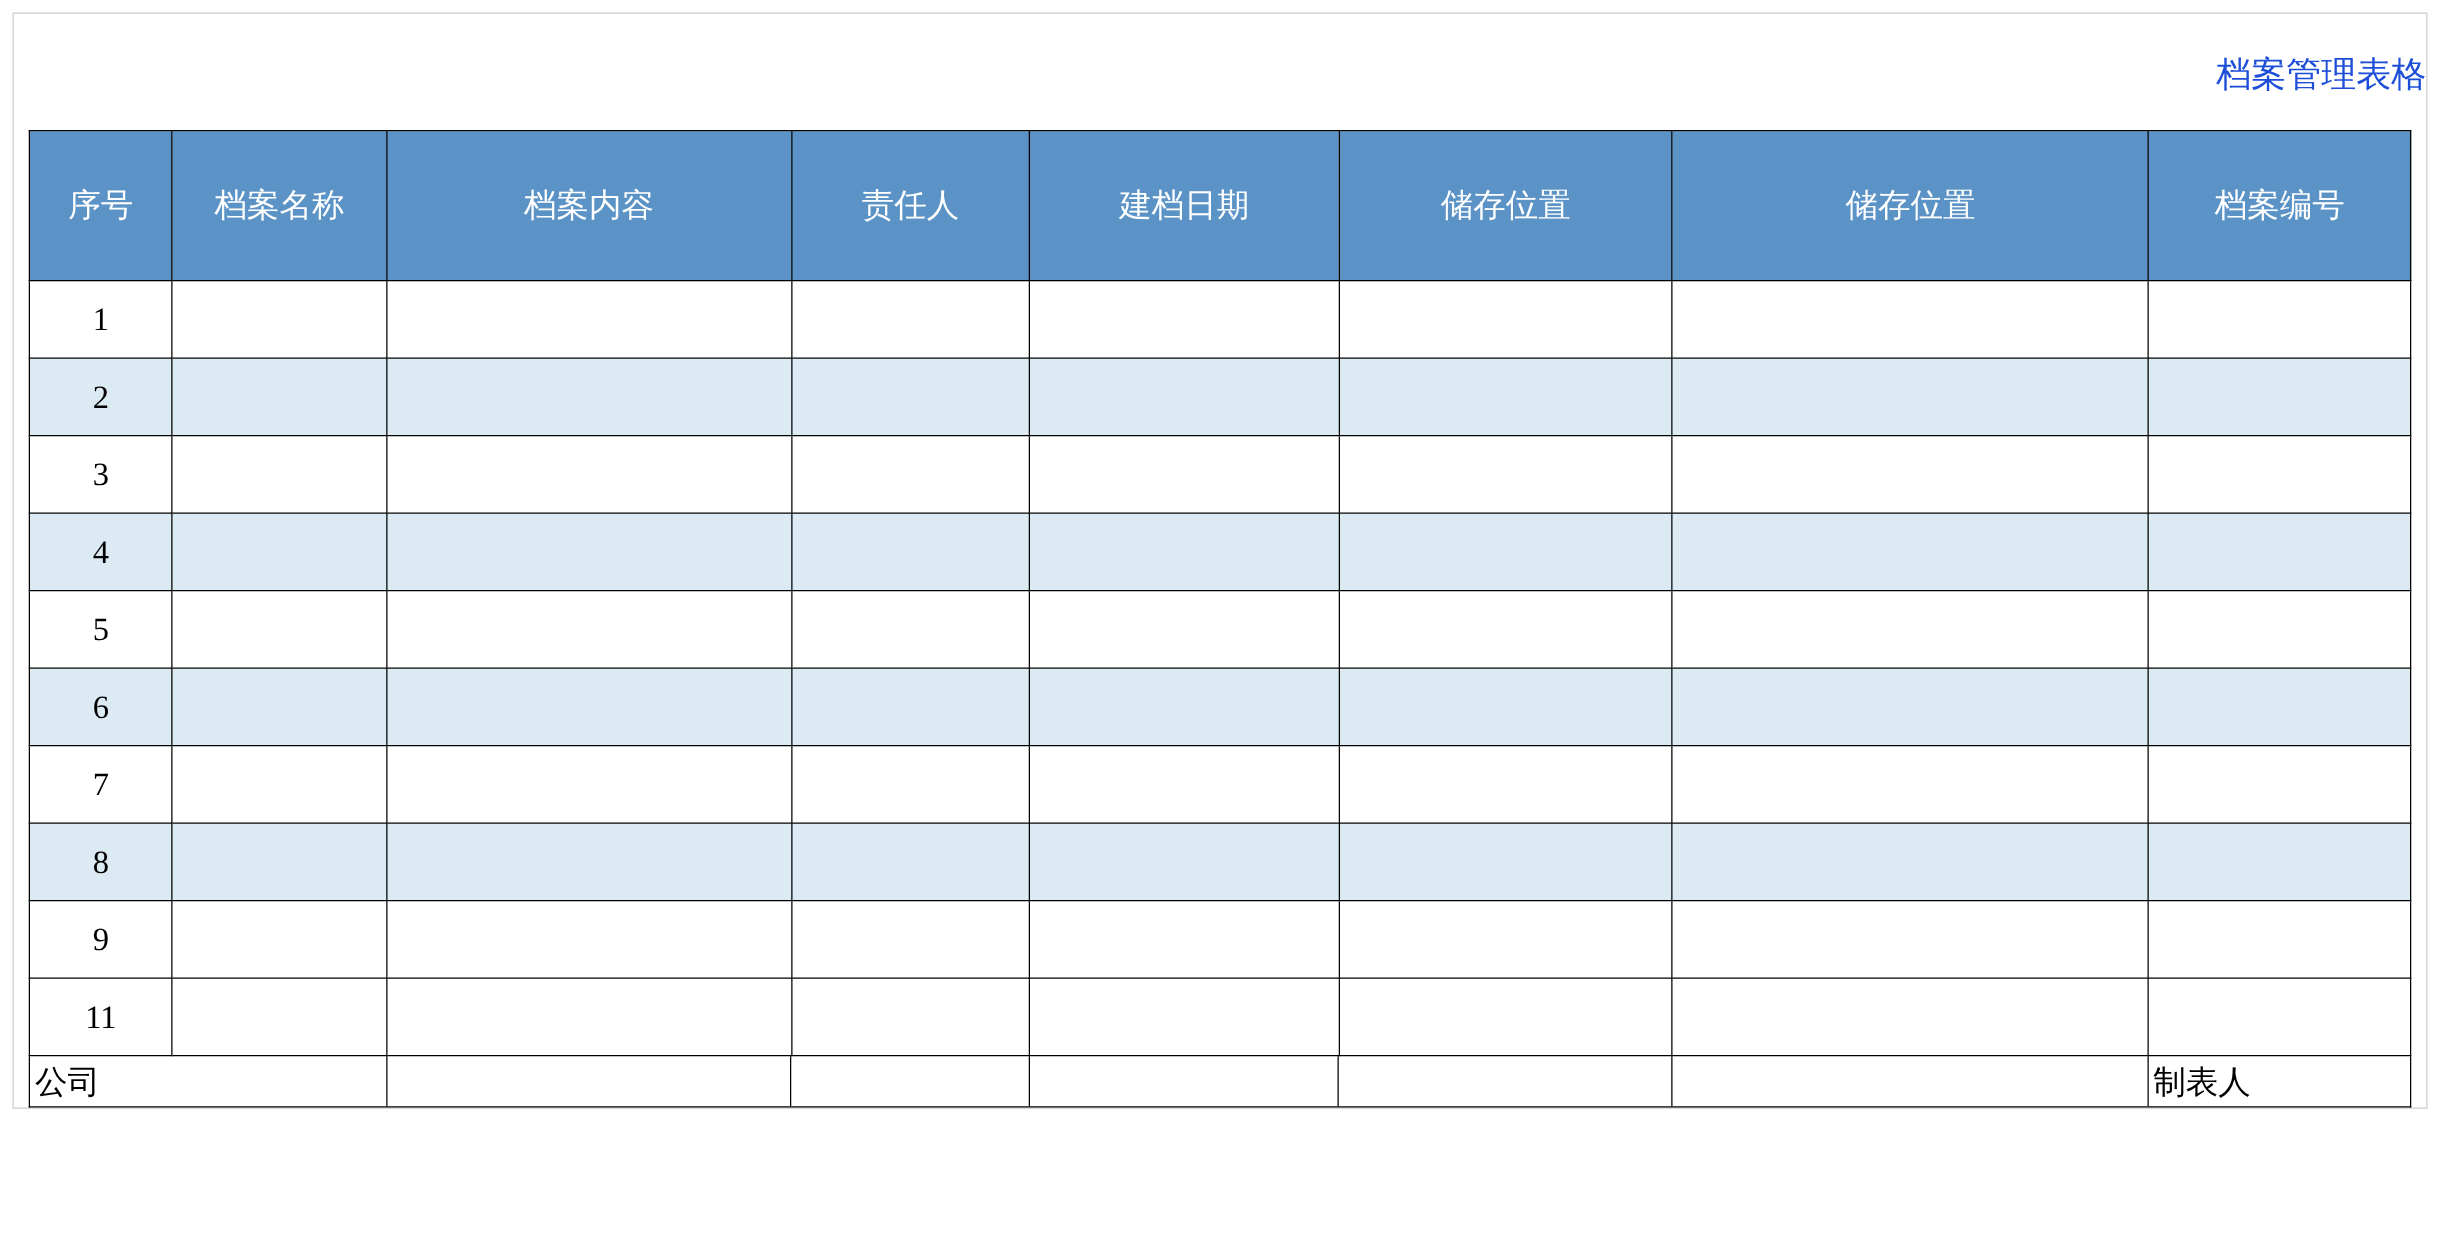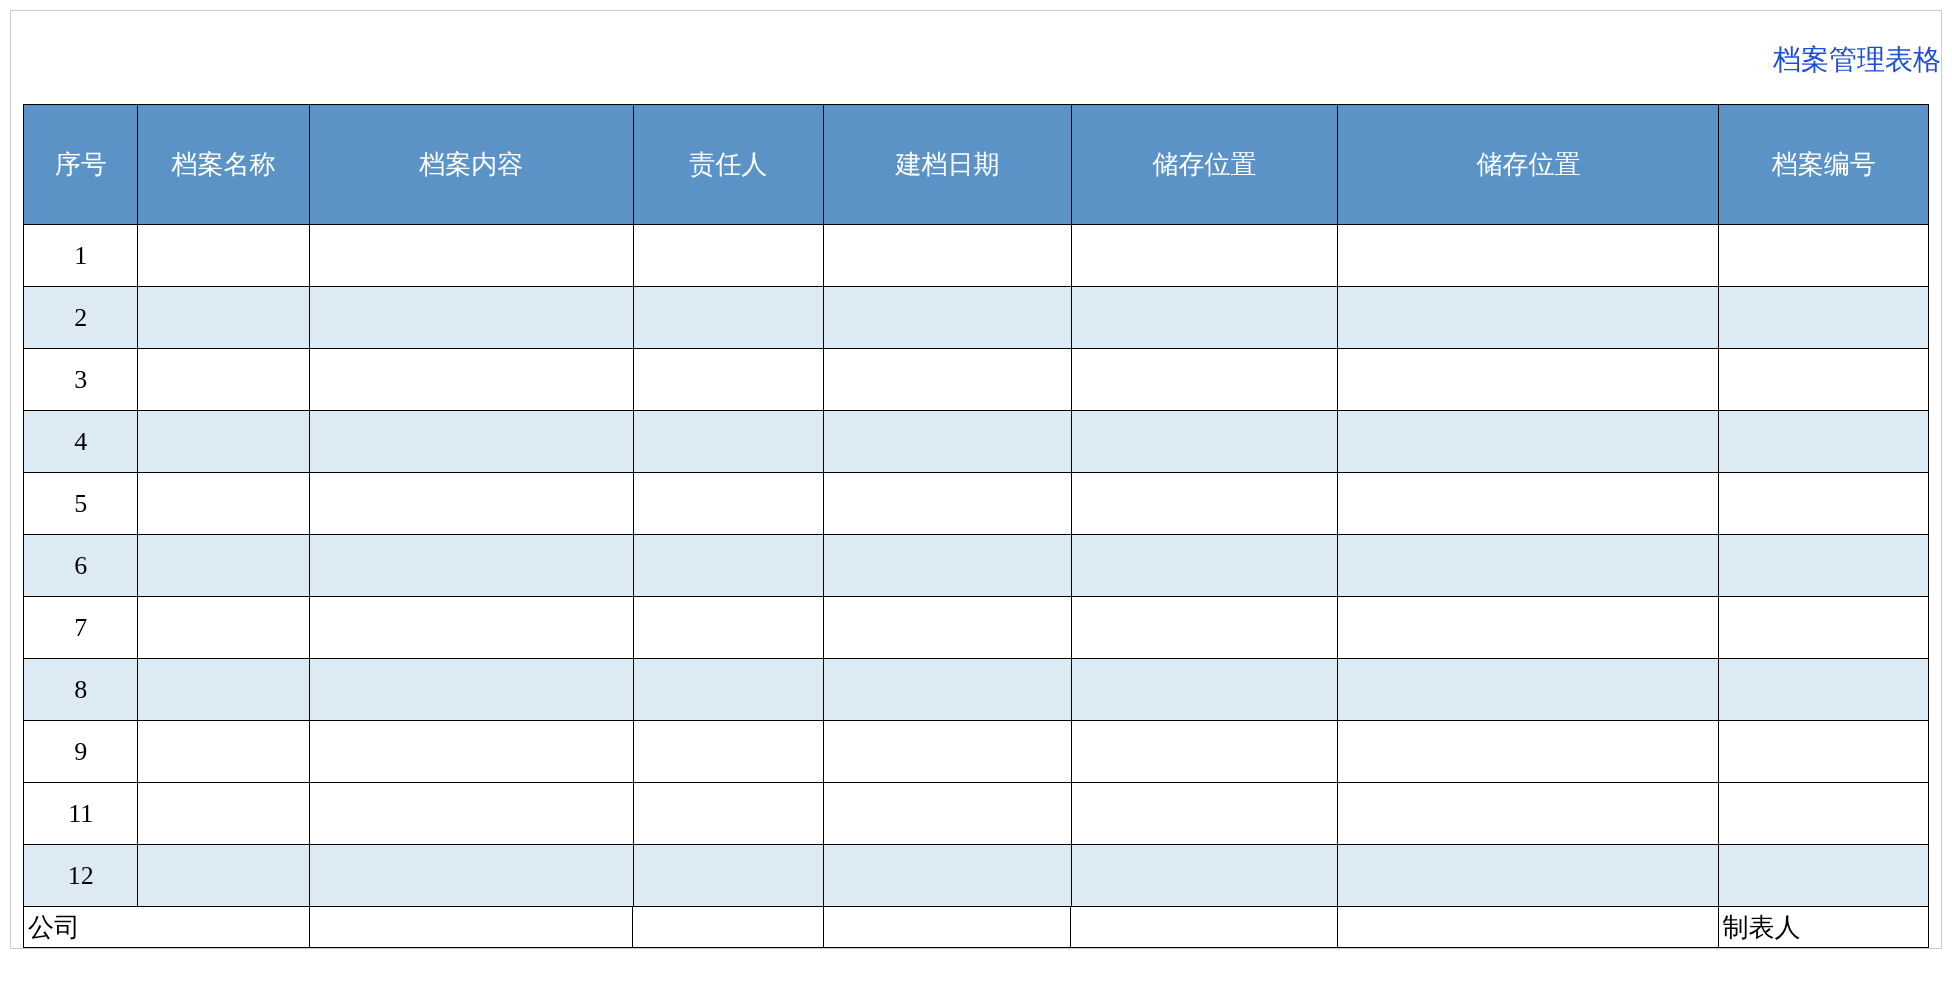--- a/index.html
+++ b/index.html
@@ -211,30 +211,20 @@
         <tr class="odd">
           <td>11</td>
           <td></td>
           <td></td>
           <td></td>
           <td></td>
           <td></td>
           <td></td>
           <td></td>
         </tr>
-        <tr class="even">
-          <td>12</td>
-          <td></td>
-          <td></td>
-          <td></td>
-          <td></td>
-          <td></td>
-          <td></td>
-          <td></td>
-        </tr>
       </tbody>
   </table>
   <div class="footer-row">
     <div class="cell c1">公司</div>
     <div class="cell c2"></div>
     <div class="cell c3"></div>
     <div class="cell c4"></div>
     <div class="cell c5"></div>
     <div class="cell c6"></div>
     <div class="cell c7">制表人</div>

